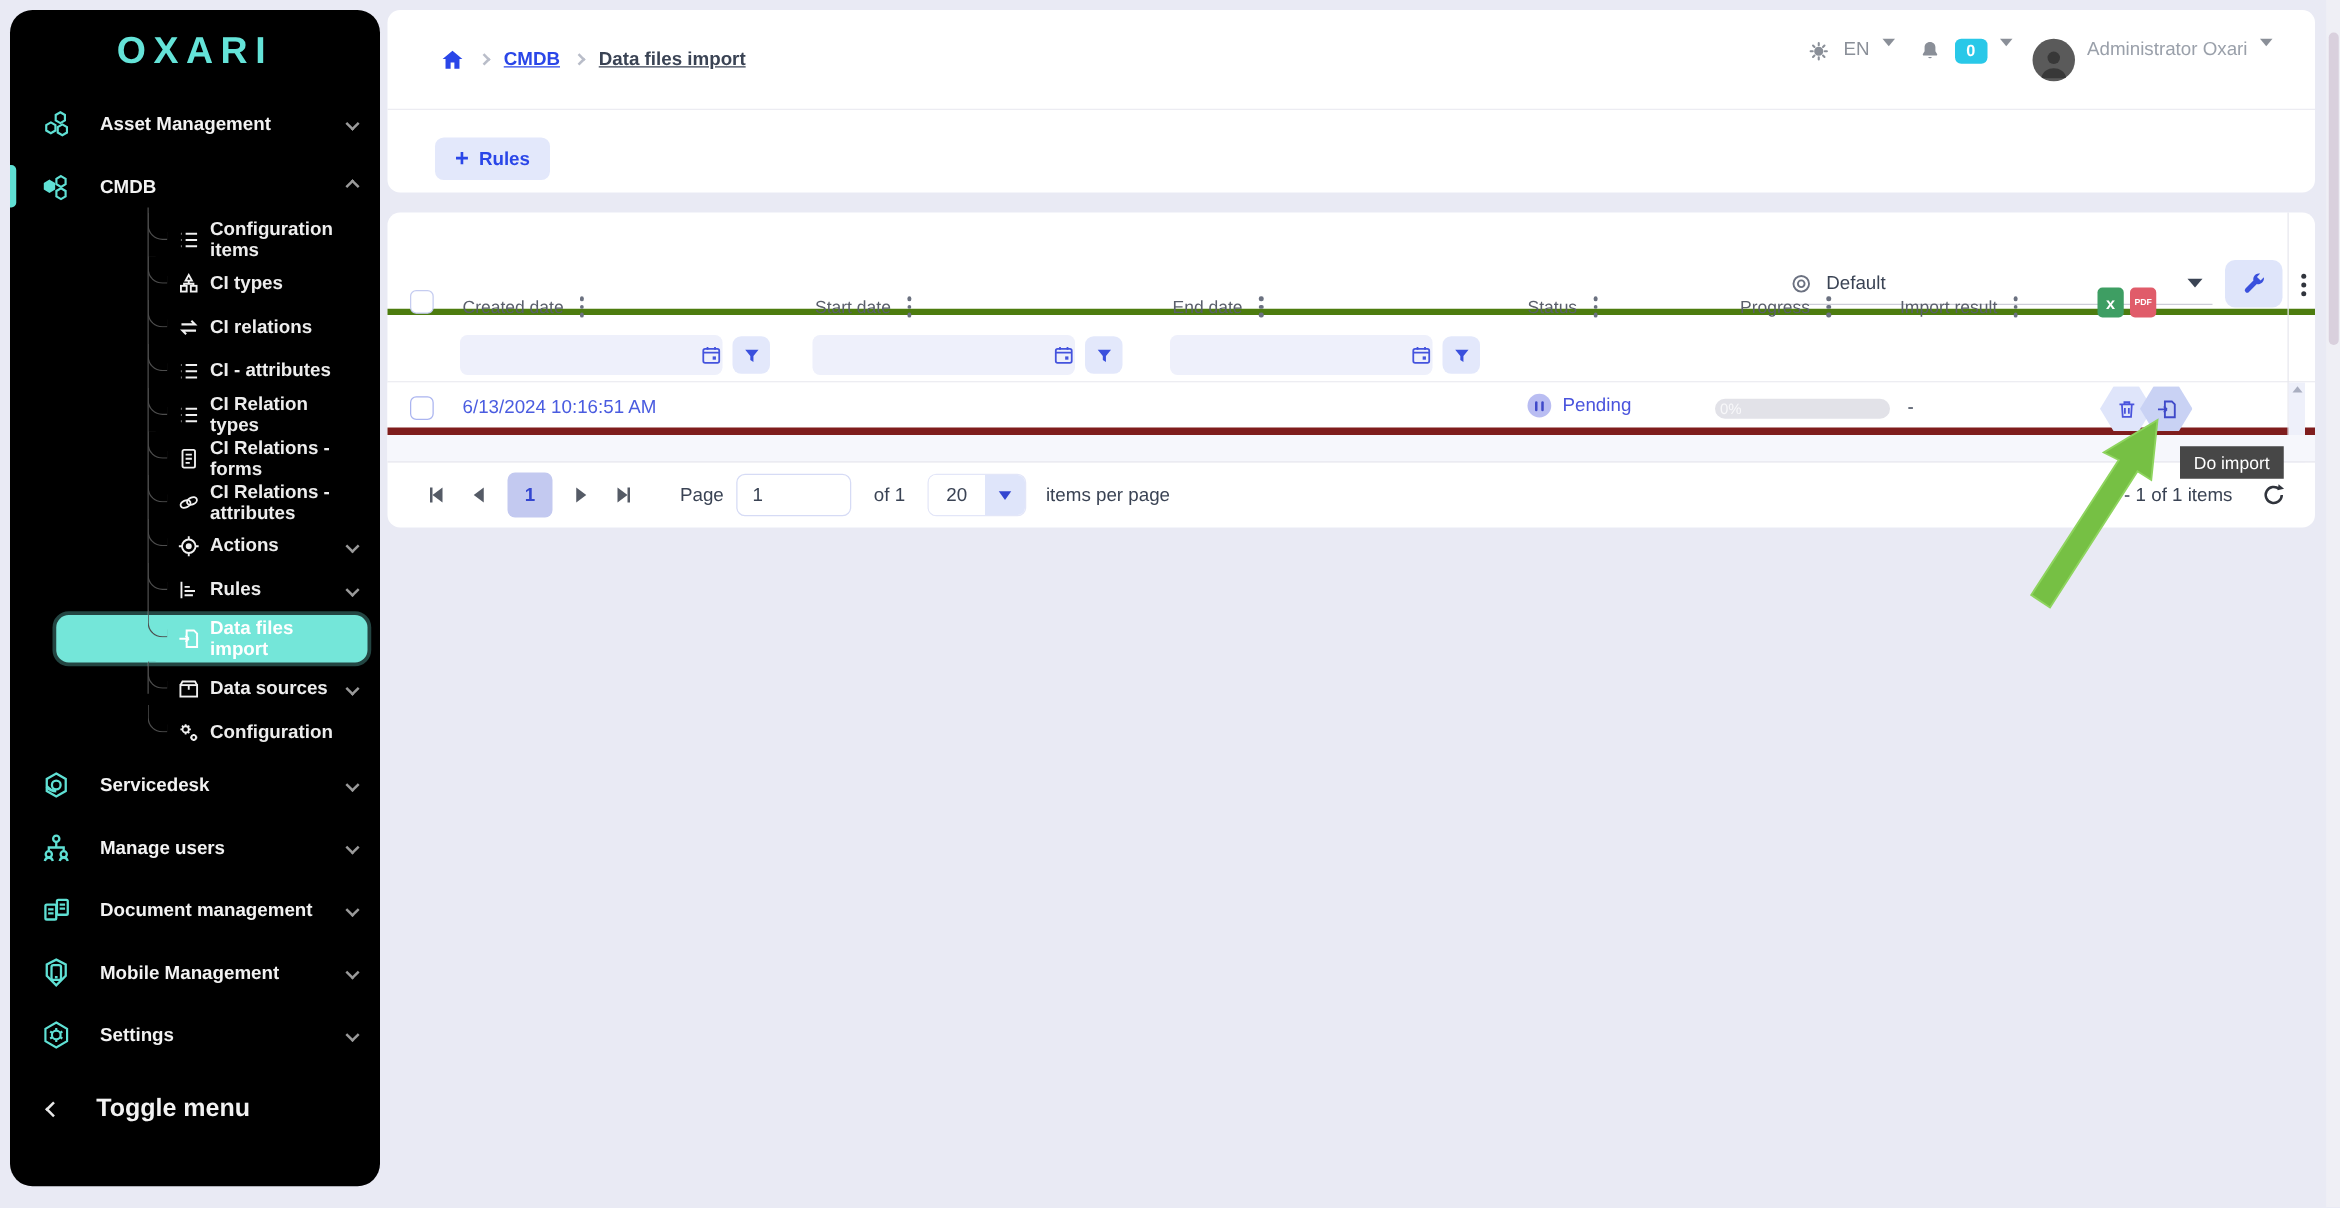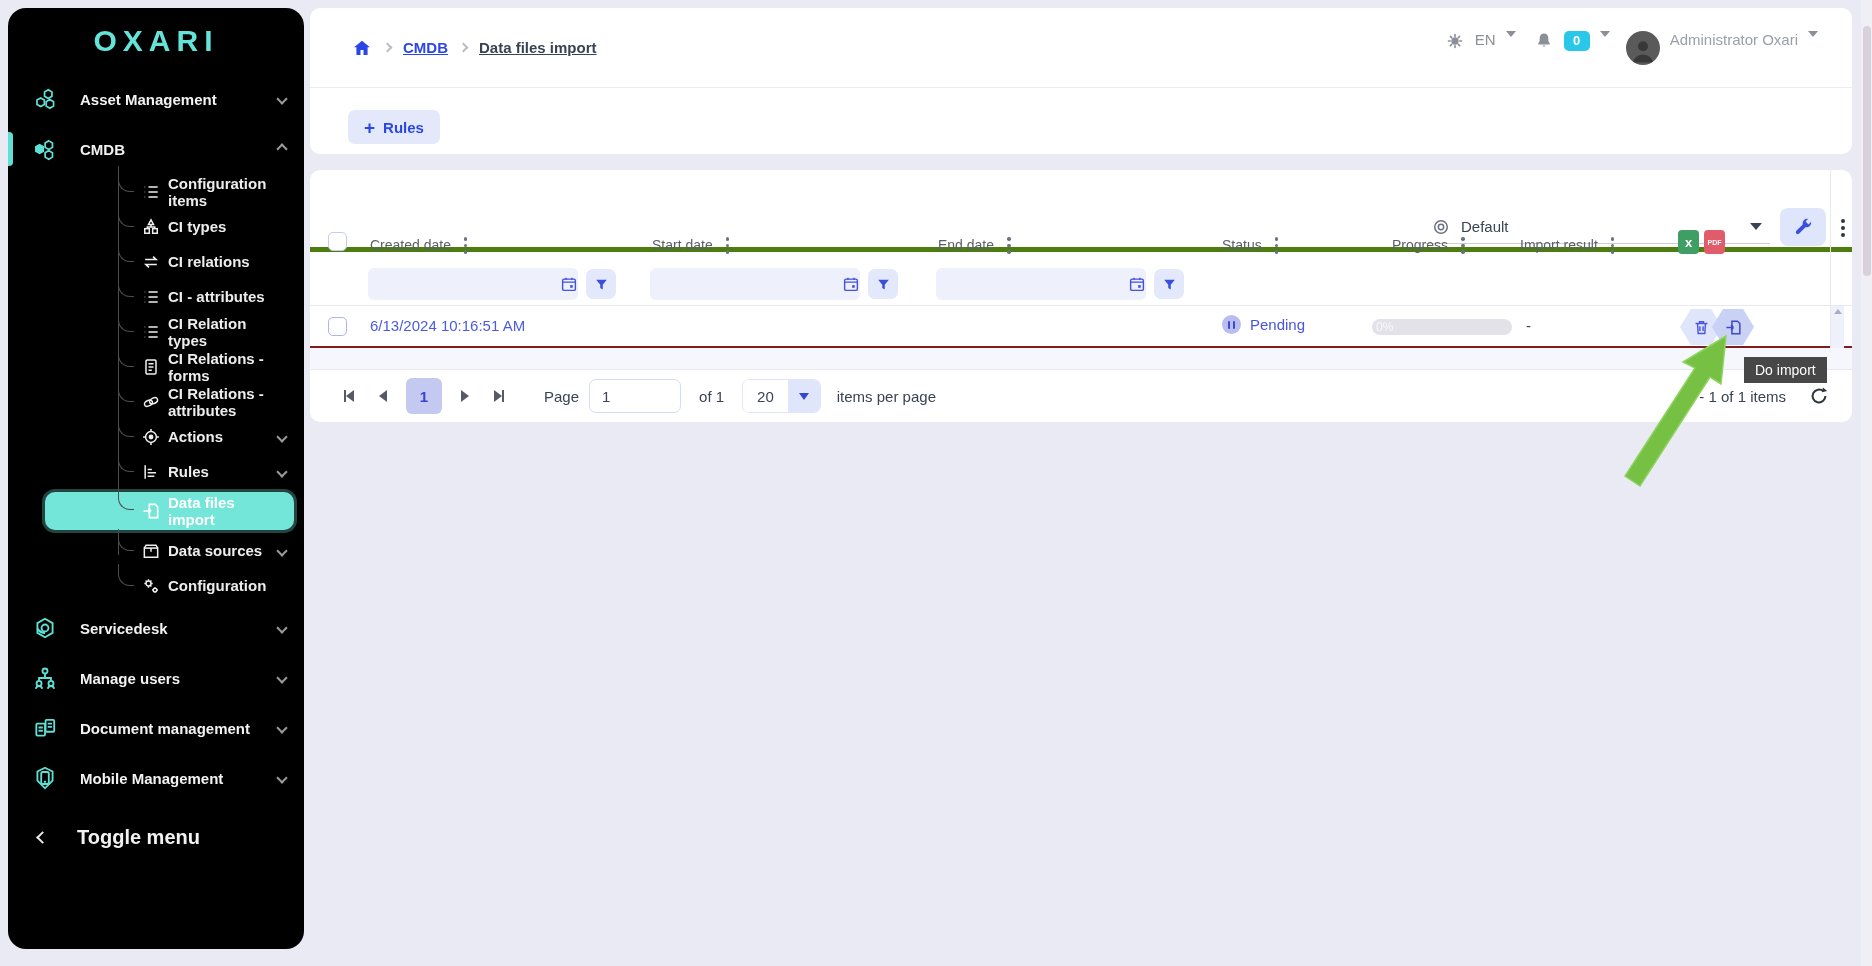--- a/index.html
+++ b/index.html
@@ -83,21 +83,21 @@
             border-top:7px solid #3a4354; }
   .toolbtn { position:absolute; top:8px; width:46px; height:38px; background:#dfe5fa;
              border:none; border-radius:8px; cursor:pointer; display:flex; align-items:center; justify-content:center; }
   .toolbtn svg { width:22px; height:22px; }
   .kebab { display:inline-flex; flex-direction:column; gap:3px; cursor:pointer; padding:3px; }
   .kebab i { width:3.5px; height:3.5px; border-radius:50%; background:#6b7180; }
   .kebab.dark i { background:#30343c; width:4px; height:4px; }
 
   .ghead { position:absolute; left:0; top:52px; right:0; height:40px;padding-left:29px; }
   .gfilters { position:absolute; left:0; top:92px; right:0; height:44px; border-bottom:1px solid #e8e8ee; }
-  .grow { position:absolute; left:0; top:136px; right:0; height:42px; border-bottom:2px solid #7f1d1d;
+  .grow { position:absolute; left:0; top:136px; right:0; height:42px; border-bottom:6px solid #7f1d1d;
           background:#fff; }
   .gband { position:absolute; left:0; top:178px; right:0; height:22px; background:#f6f7fc;
            border-bottom:1px solid #e8e8ee; }
   .colh { position:absolute; top:12px; display:flex; align-items:center; gap:10px;
           font-size:14px; color:#5a5f6b; }
   .cb { position:absolute; width:19px; height:19px; border:1.5px solid #c5ccf0; border-radius:5px;
         background:#fff; cursor:pointer; }
   .fwrap { position:absolute; top:6px; height:32px; display:flex; align-items:center; }
   .finput { width:210px; height:32px; background:#eef0fb; border:none; border-radius:6px;
             padding:0 34px 0 10px; font-family:inherit; font-size:14px; color:#3a4354; }
@@ -391,20 +391,31 @@
           <svg viewBox="0 0 24 24" fill="none" stroke="currentColor" stroke-width="1.7">
             <path d="M12 2.5 19 6v8.5L12 21.5 5 14.5V6z"></path>
             <rect x="8.5" y="6.5" width="7" height="11" rx="1.5"></rect>
               <path d="M11 15.5h2"></path>
             </svg>
           </span>
         <span>Mobile Management</span>
         <span class="chev"></span>
       </div>
 
+      <div class="sitem">
+        <span class="sic">
+          <svg viewBox="0 0 24 24" fill="none" stroke="currentColor" stroke-width="1.6">
+            <polygon points="12,2.8 20,7.4 20,16.6 12,21.2 4,16.6 4,7.4"></polygon>
+            <circle cx="12" cy="12" r="3.2"></circle>
+            <path d="M12 6.8v1.7M12 15.5v1.7M7.5 9.4l1.5.9M15 13.7l1.5.9M16.5 9.4l-1.5.9M9 13.7l-1.5.9"></path>
+            </svg>
+          </span>
+        <span>Settings</span>
+        <span class="chev"></span>
+      </div>
 
       <div class="toggle-item">
         <span class="chevL"></span>
         <span>Toggle menu</span>
       </div>
     </nav>
   </aside>
 
   <section class="card card-top">
     <div class="crumb-row">

